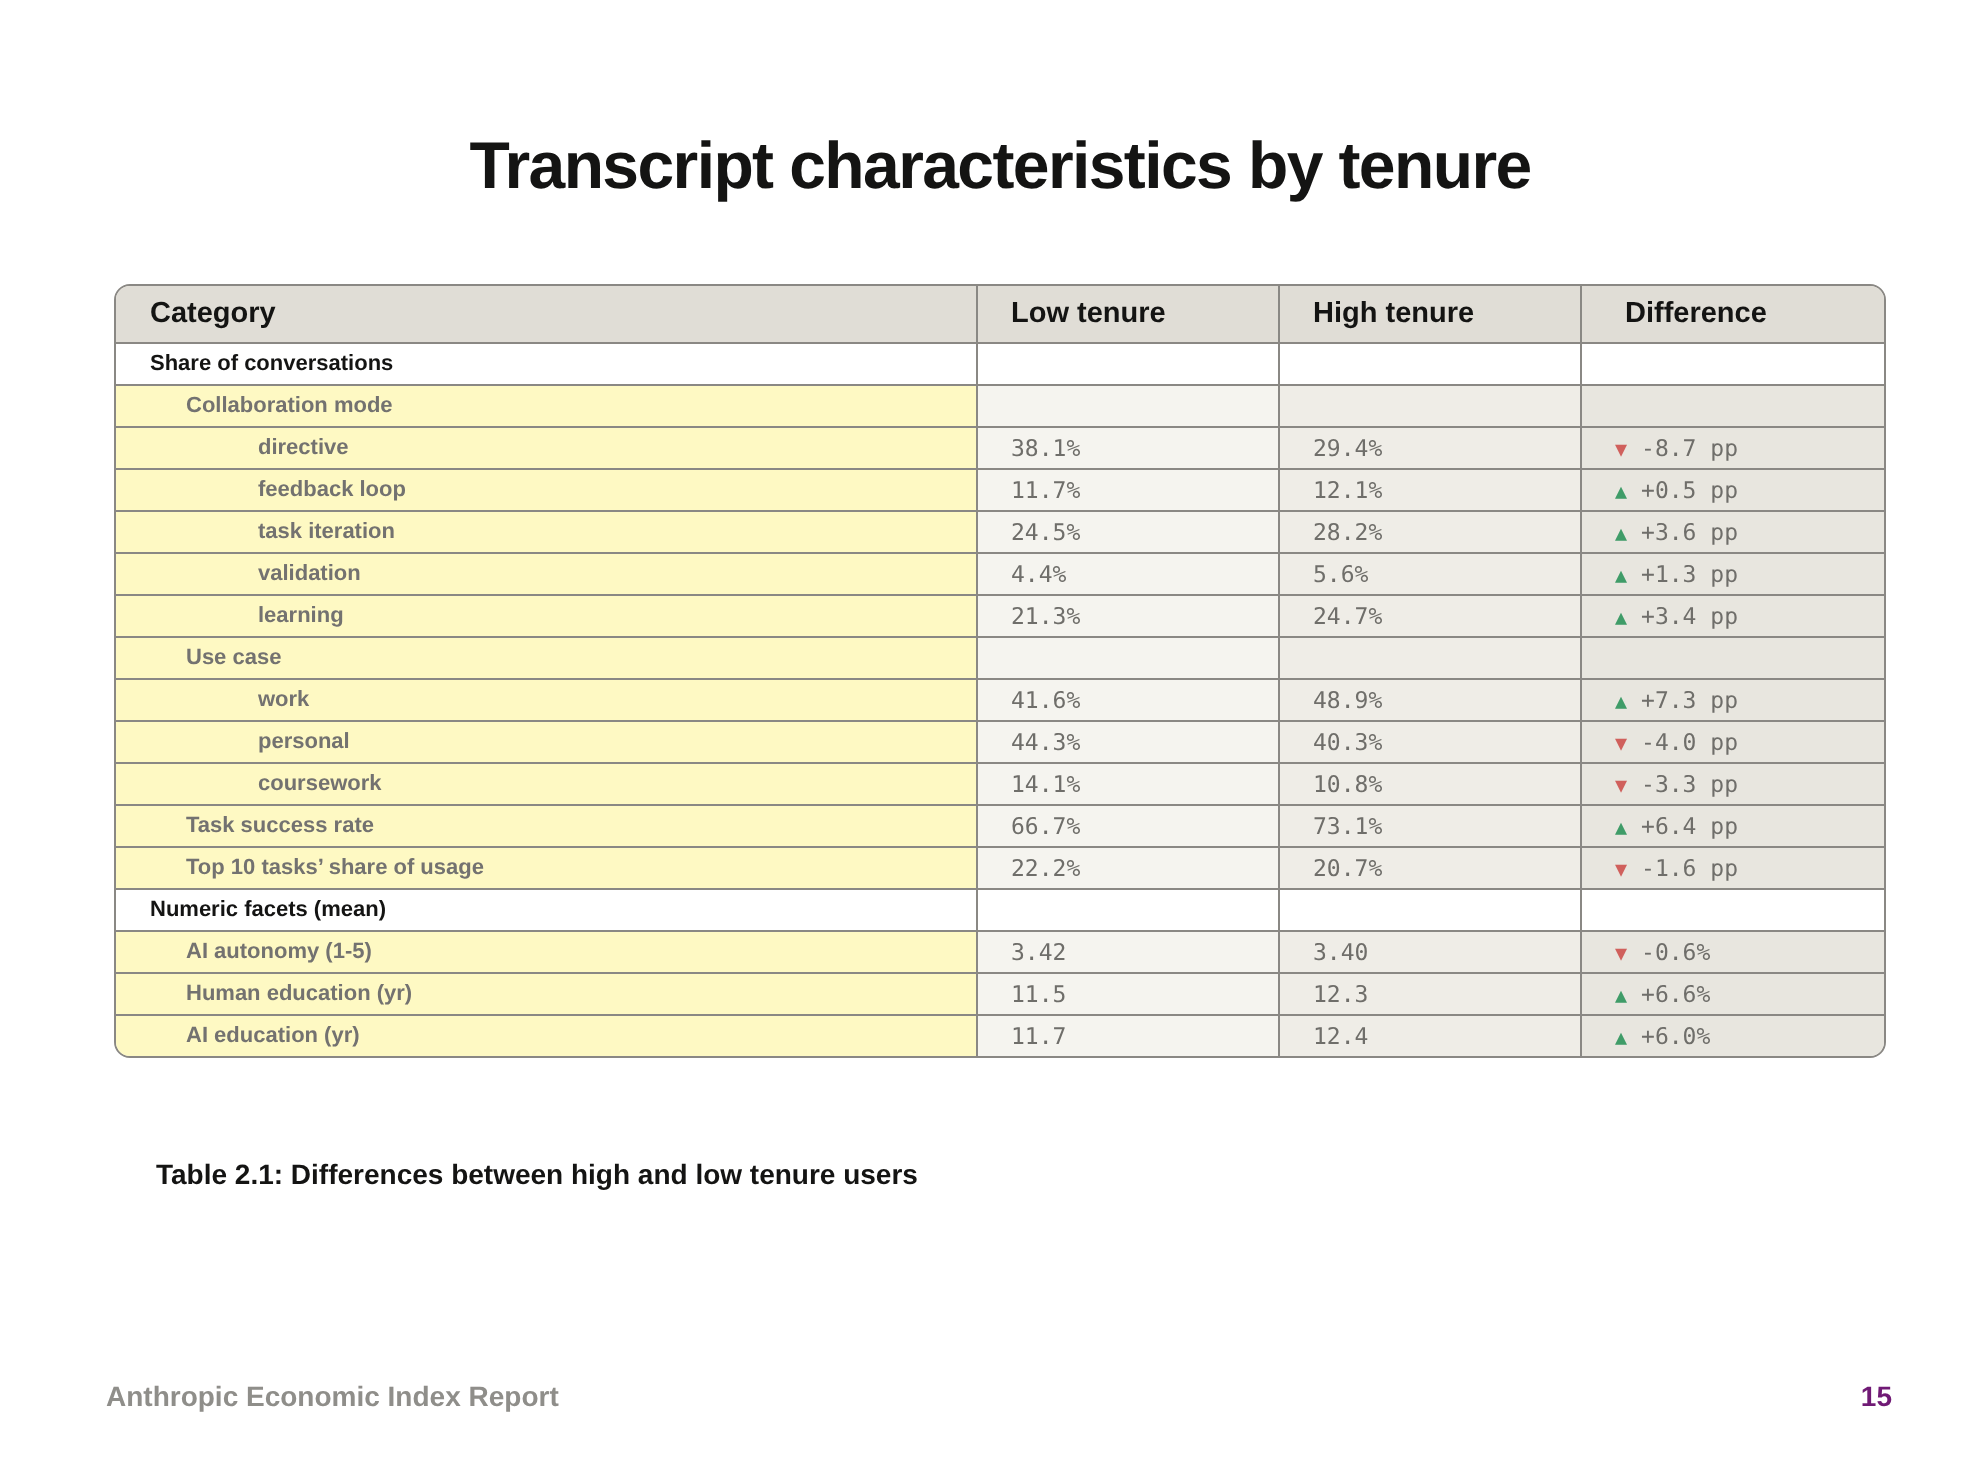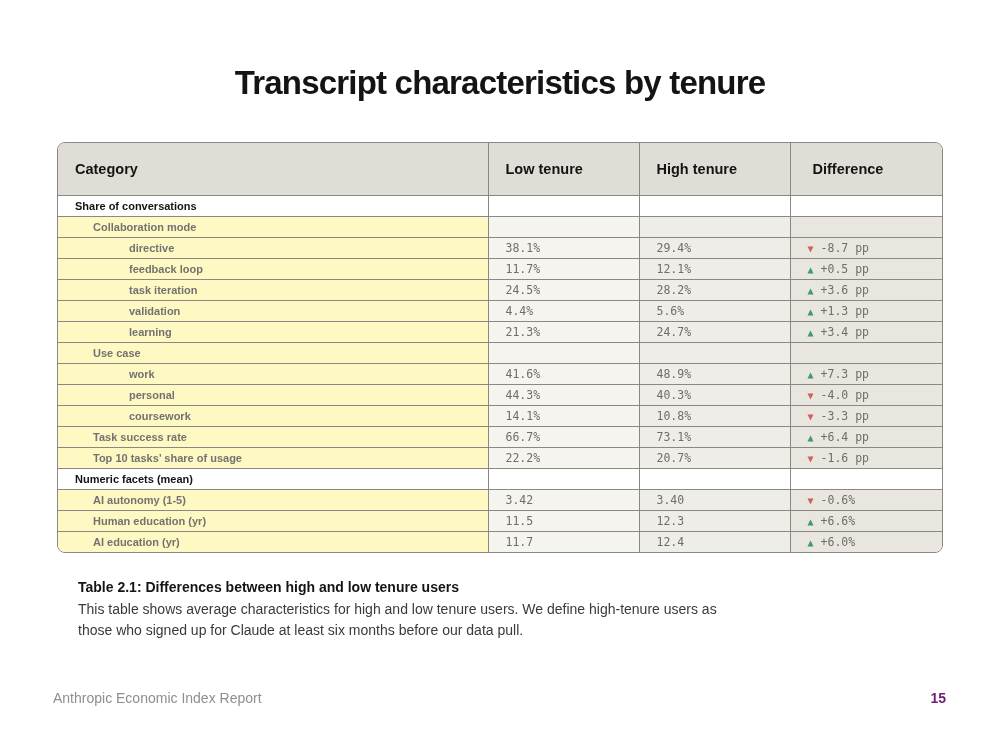--- a/index.html
+++ b/index.html
@@ -12,21 +12,21 @@
     font-size: 33px; font-weight: bold; letter-spacing: -0.8px; color: #141413;
   }
   .table-wrap {
     position: absolute; left: 57px; top: 142px; width: 884px;
     border: 1.5px solid #8a8884; border-radius: 8px; overflow: hidden; background: #f8f7f3;
   }
   table { border-collapse: collapse; width: 100%; table-layout: fixed; }
   col.c1 { width: 430px; } col.c2 { width: 151px; } col.c3 { width: 151px; } col.c4 { width: 152px; }
   th {
     background: #e0ddd6; text-align: left; font-size: 14.5px; font-weight: bold; color: #141413;
-    height: 52px; padding: 0 0 0 17px; border-right: 1.5px solid #8a8884; border-bottom: 1.5px solid #8a8884;
+    height: 28px; padding: 0 0 0 17px; border-right: 1.5px solid #8a8884; border-bottom: 1.5px solid #8a8884;
   }
   th:last-child { border-right: none; padding-left: 22px; }
   td {
     height: 20px; padding: 0; border-right: 1.5px solid #8a8884; border-bottom: 1.5px solid #8a8884;
     font-size: 11px; white-space: nowrap;
   }
   td:last-child { border-right: none; }
   tr:last-child td { border-bottom: none; }
   td.cat { color: #737270; font-weight: bold; }
   td.lvl0 { padding-left: 17px; color: #141413; }
@@ -43,21 +43,21 @@
   tr.section td.cat { background: #ffffff; }
   td.cat { background: #fef9c3; }
   .arrow { font-size: 10px; margin-right: 7px; display: inline-block; }
   .arrow.up { color: #3f9c68; }
   .arrow.down { color: #d0605c; }
   .caption {
     position: absolute; left: 53px; top: 577px; width: 660px; font-size: 14px; line-height: 21.5px; color: #3a3a38; margin-left: 25px;
   }
   .caption .cap-title { font-weight: bold; color: #141413; display: block; }
   .footer-left {
-    position: absolute; left: 53px; top: 690px; font-size: 14px; font-weight: normal; color: #8f8e8a; text-align: right;
+    position: absolute; left: 53px; top: 690px; font-size: 14px; font-weight: bold; color: #8f8e8a; text-align: right;
   }
   .footer-right {
     position: absolute; right: 42px; top: 690px; font-size: 14px; font-weight: bold; color: #701a75;
   }
 </style>
 </head>
 <body>
 
 <div class="title">Transcript characteristics by tenure</div>
 
@@ -179,17 +179,16 @@
           <td class="num lo">11.7</td>
           <td class="num hi">12.4</td>
           <td class="num df"><span class="arrow up">▲</span><span>+6.0%</span></td>
         </tr>
       </tbody>
   </table>
 </div>
 
 <div class="caption">
   <span class="cap-title">Table 2.1: Differences between high and low tenure users</span>
-  <span>This table shows average characteristics for high and low tenure users. We define high-tenure users as those who signed up for Claude at least six months before our data pull.</span>
 </div>
 
 <div class="footer-left">Anthropic Economic Index Report</div>
 <div class="footer-right">15</div>
 
 </body></html>

